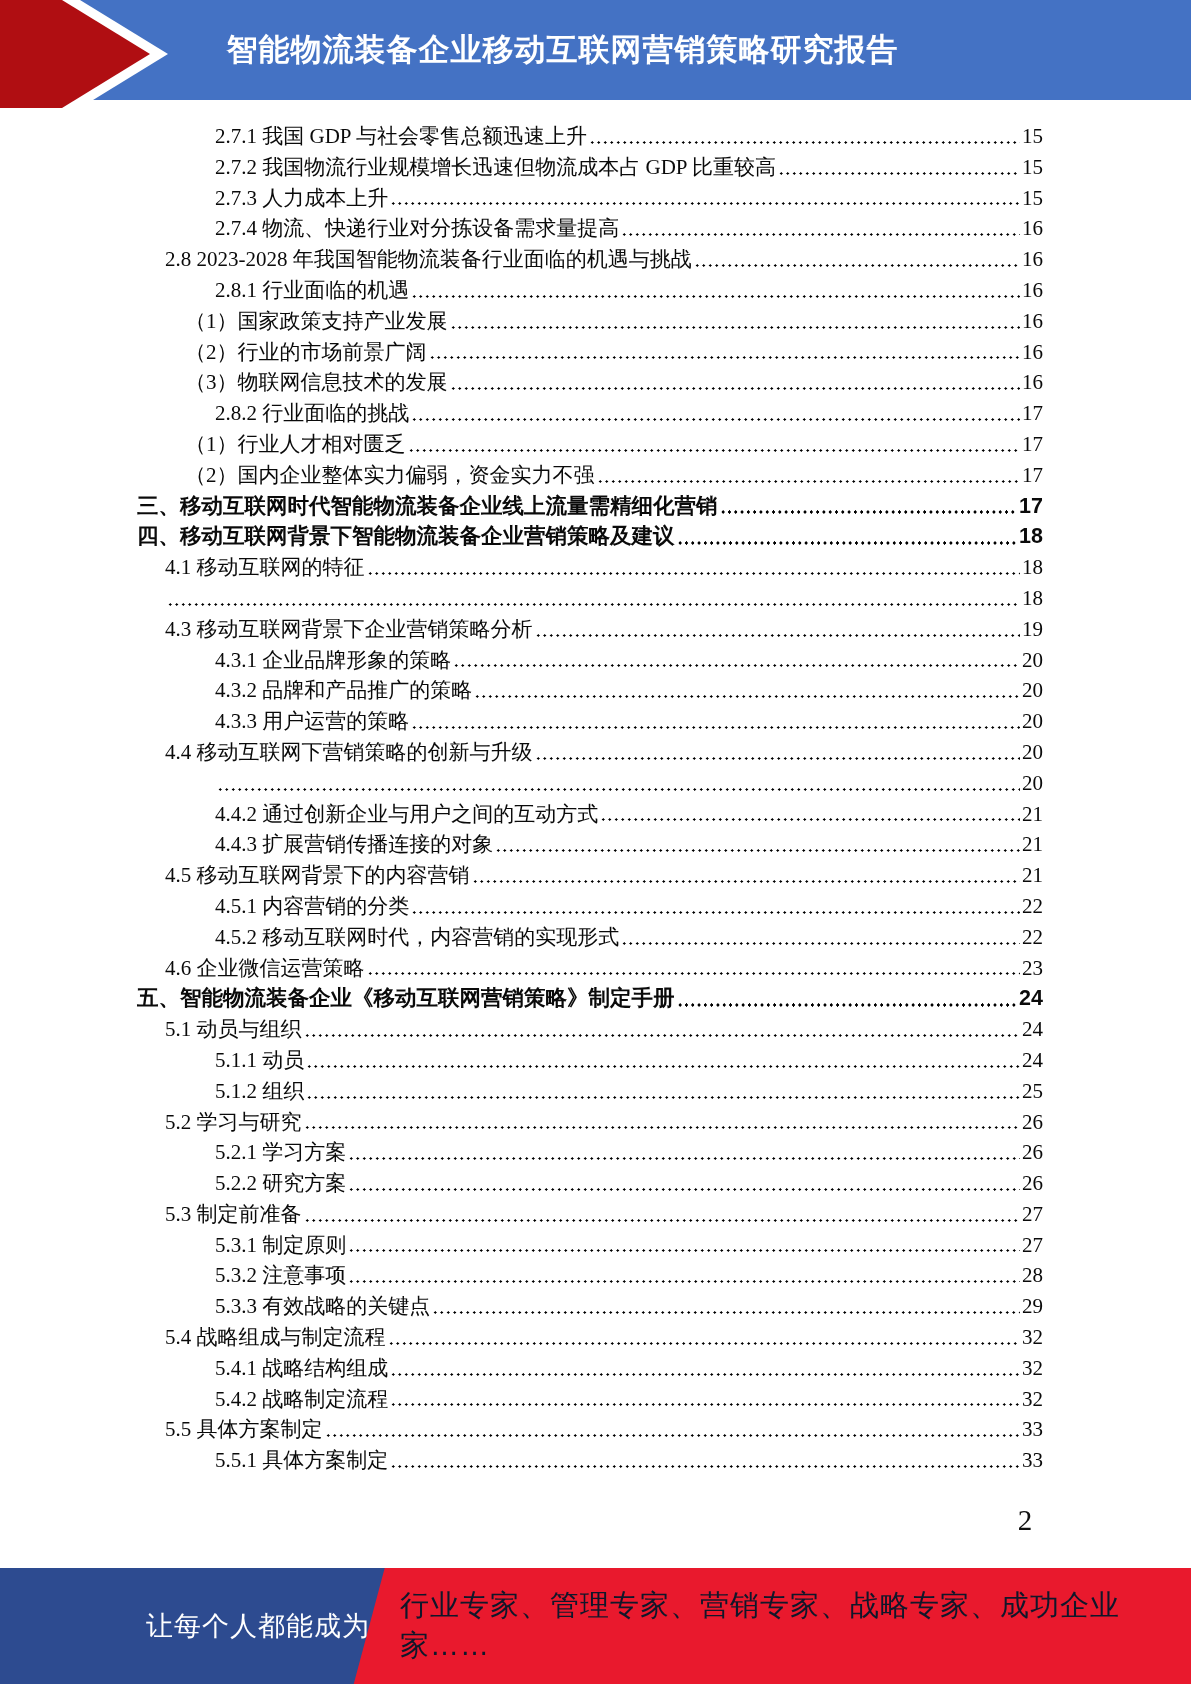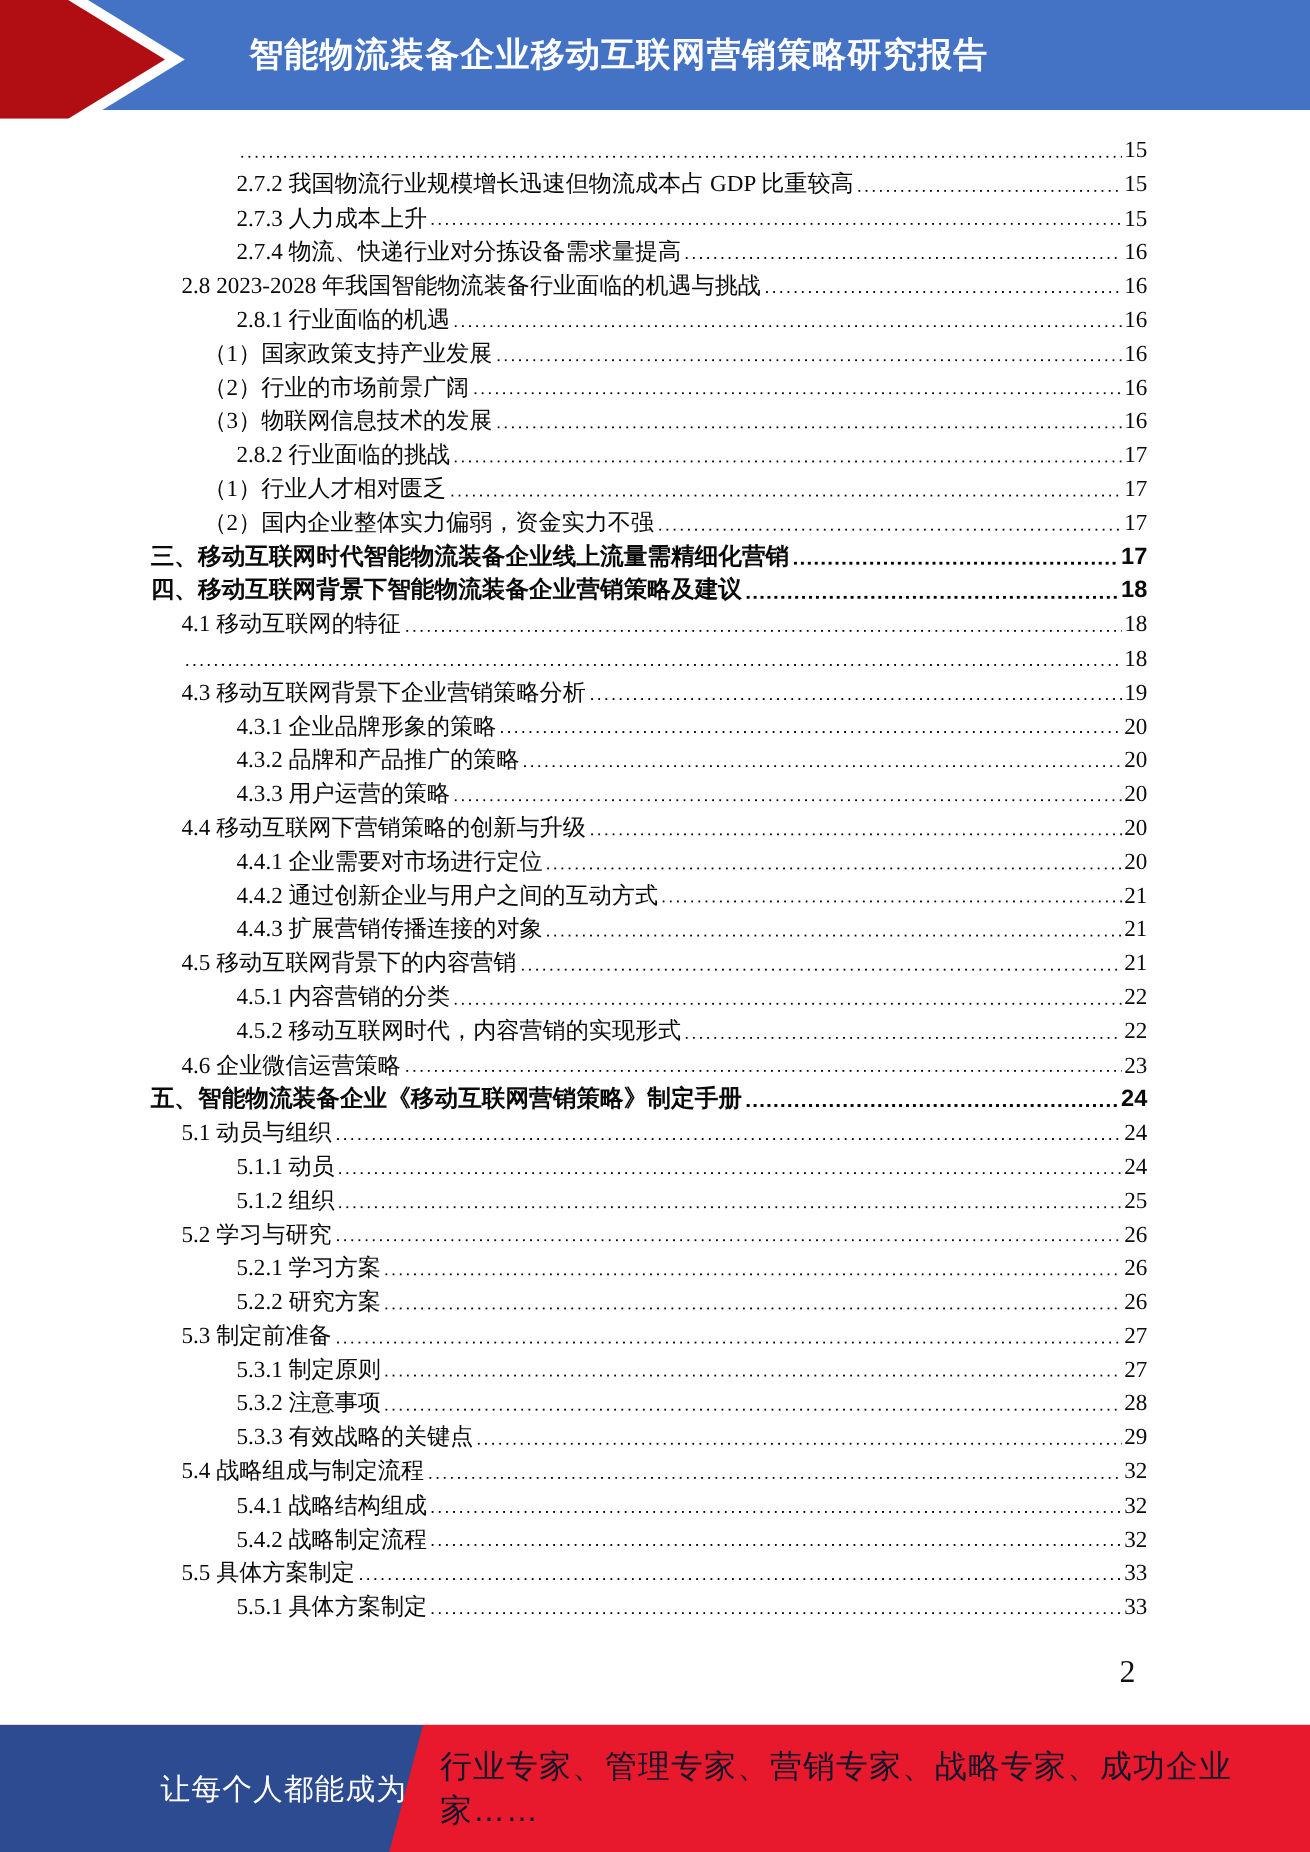--- a/index.html
+++ b/index.html
@@ -53,20 +53,21 @@
   <header class="banner">
     <svg class="logo" width="170" height="108" viewBox="0 0 170 108">
       <polygon points="0,0 80,0 168,54 80,108 0,108" fill="#ffffff"></polygon>
       <polygon points="0,0 62,0 150,54 62,108 0,108" fill="#B00E12"></polygon>
     </svg>
     <h1>智能物流装备企业移动互联网营销策略研究报告</h1>
   </header>
 
   <main class="toc" id="toc">
     <div class="toc-row lvl-l2">
+      <span class="t">2.7.1 我国 GDP 与社会零售总额迅速上升</span>
       <span class="dots"></span>
       <span class="p">15</span>
     </div>
 
     <div class="toc-row lvl-l2">
       <span class="t">2.7.2 我国物流行业规模增长迅速但物流成本占 GDP 比重较高</span>
       <span class="dots"></span>
       <span class="p">15</span>
     </div>
 
@@ -177,21 +178,20 @@
       <span class="p">20</span>
     </div>
 
     <div class="toc-row lvl-l1">
       <span class="t">4.4 移动互联网下营销策略的创新与升级</span>
       <span class="dots"></span>
       <span class="p">20</span>
     </div>
 
     <div class="toc-row lvl-l2">
-      <span class="t">4.4.1 企业需要对市场进行定位</span>
       <span class="dots"></span>
       <span class="p">20</span>
     </div>
 
     <div class="toc-row lvl-l2">
       <span class="t">4.4.2 通过创新企业与用户之间的互动方式</span>
       <span class="dots"></span>
       <span class="p">21</span>
     </div>
 

